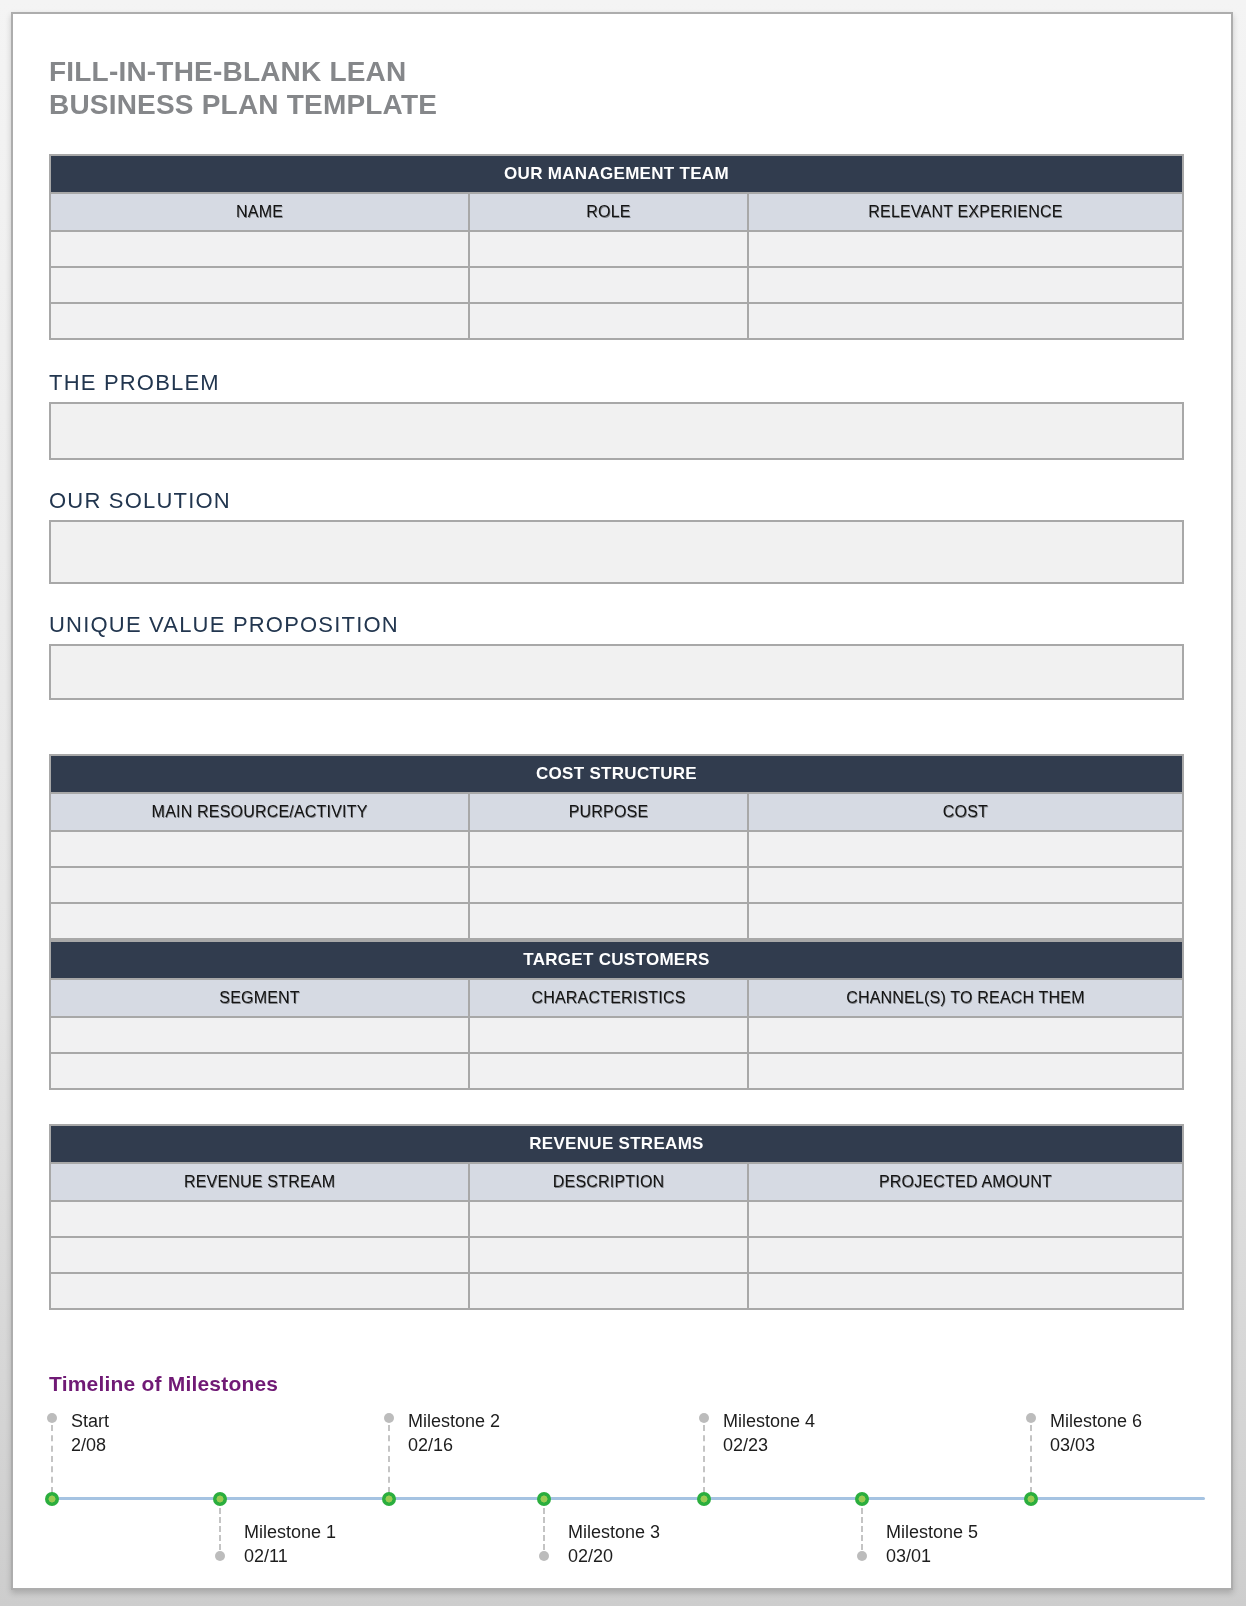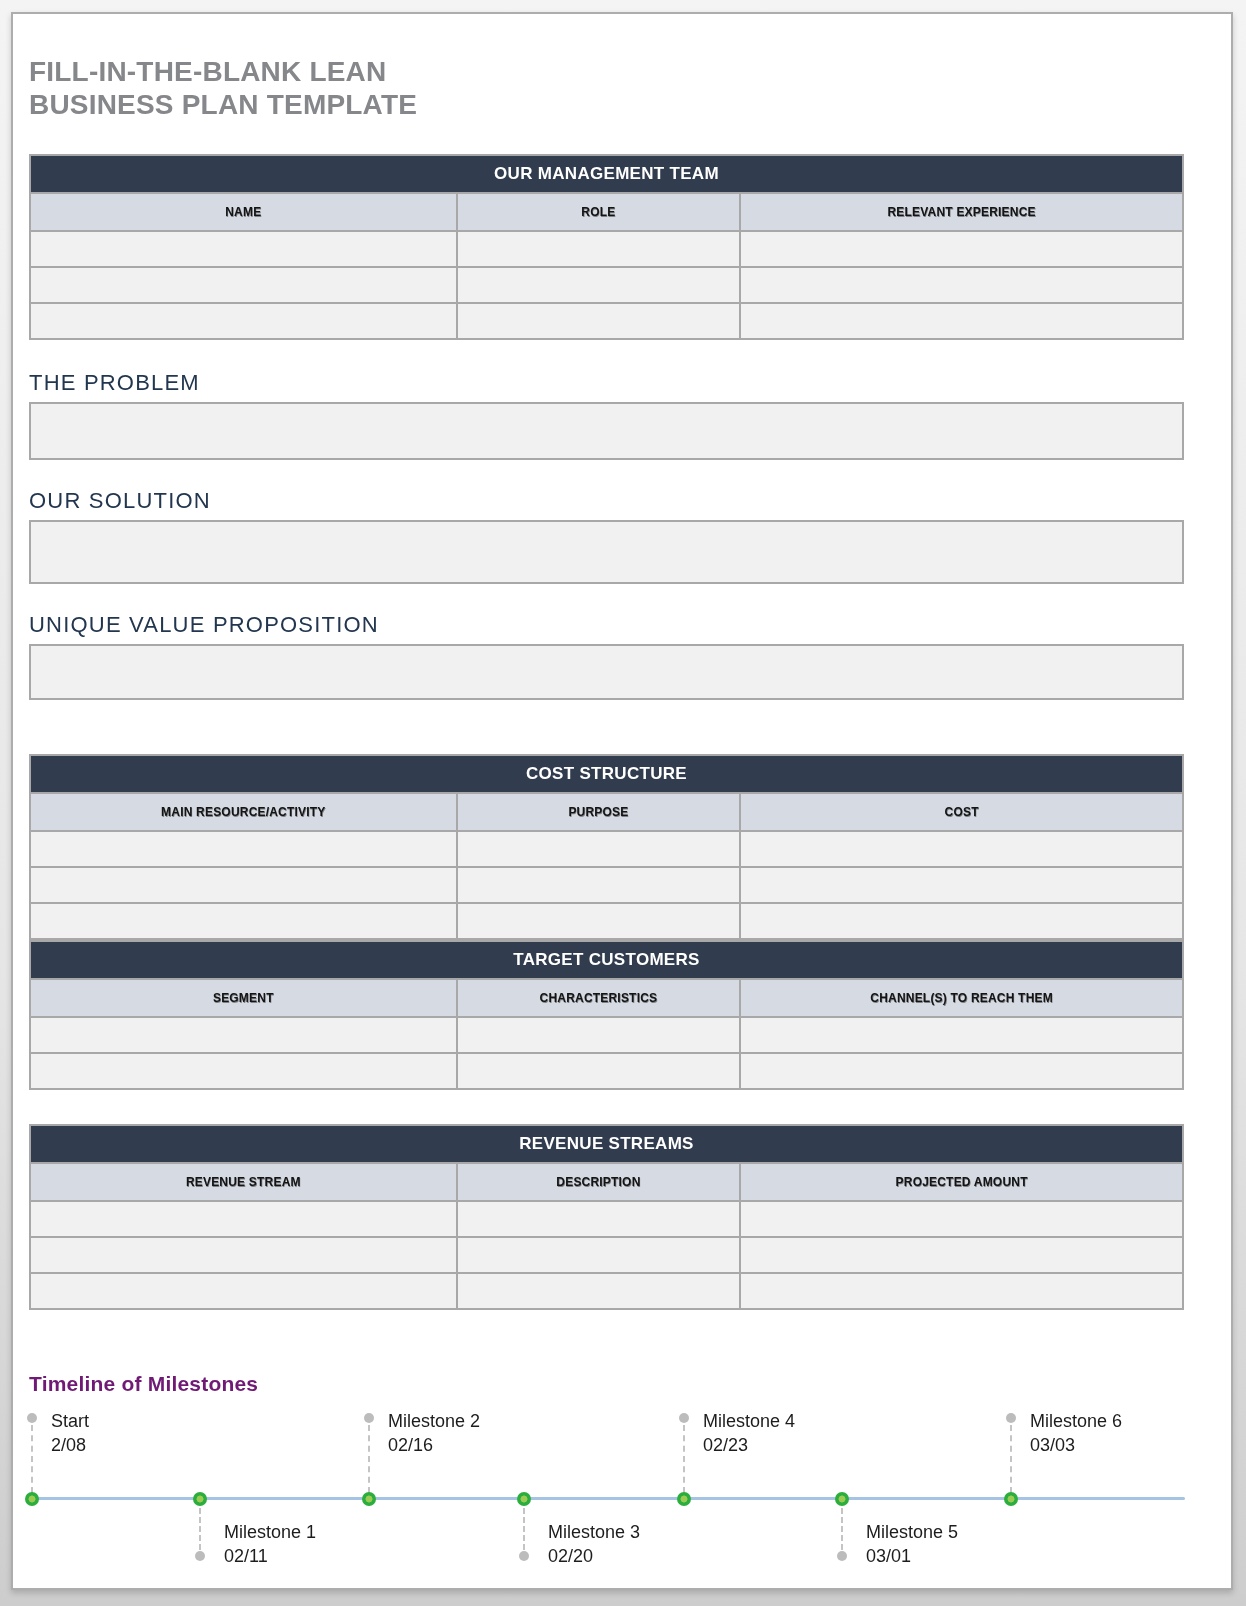--- a/index.html
+++ b/index.html
@@ -10,42 +10,42 @@
     background: linear-gradient(#f4f4f4 0%, #e6e6e6 60%, #cdcdcd 100%);
   }
   .page {
     position: absolute; left: 11px; top: 12px;
     width: 1222px; height: 1578px;
     box-sizing: border-box;
     background: #ffffff;
     border: 2px solid #adadad;
     box-shadow: 0 3px 6px rgba(0,0,0,0.18);
   }
-  .content { padding: 0 47px 0 16px; }
+  .content { padding: 0 47px 0 36px; }
 
   
   .doc-title {
     margin: 41px 0 0 0;
     font-size: 28px; font-weight: bold;
     color: #85878A; line-height: 33px; letter-spacing: 0.2px;
   }
 
   
   table.lean { width: 100%; border-collapse: collapse; table-layout: fixed; }
   table.lean.first { margin-top: 33px; }
   table.lean.spaced { margin-top: 34px; }
   table.lean th, table.lean td { border: 2px solid #a8a8a8; box-sizing: border-box; }
   th.sec-head {
     background: #313C4E; color: #ffffff;
     text-align: center; font-size: 17px; font-weight: bold;
     letter-spacing: 0.3px; padding: 8px 13px; height: 36px;
   }
   tr.col-head th {
     background: #D6DAE3; color: #141414;
-    font-size: 12px; font-weight: bold; letter-spacing: 0.2px;
+    font-size: 16px; font-weight: normal; letter-spacing: 0.2px;
     padding: 8px 6px; height: 38px;
     text-shadow: 0.6px 0.6px 0 rgba(20,20,20,0.45);
   }
   table.lean td { background: #F1F1F2; height: 36px; }
 
   
   .sec-label {
     margin: 28px 0 0 0;
     font-size: 22px; font-weight: 400;
     color: #22364F; letter-spacing: 1.2px;

